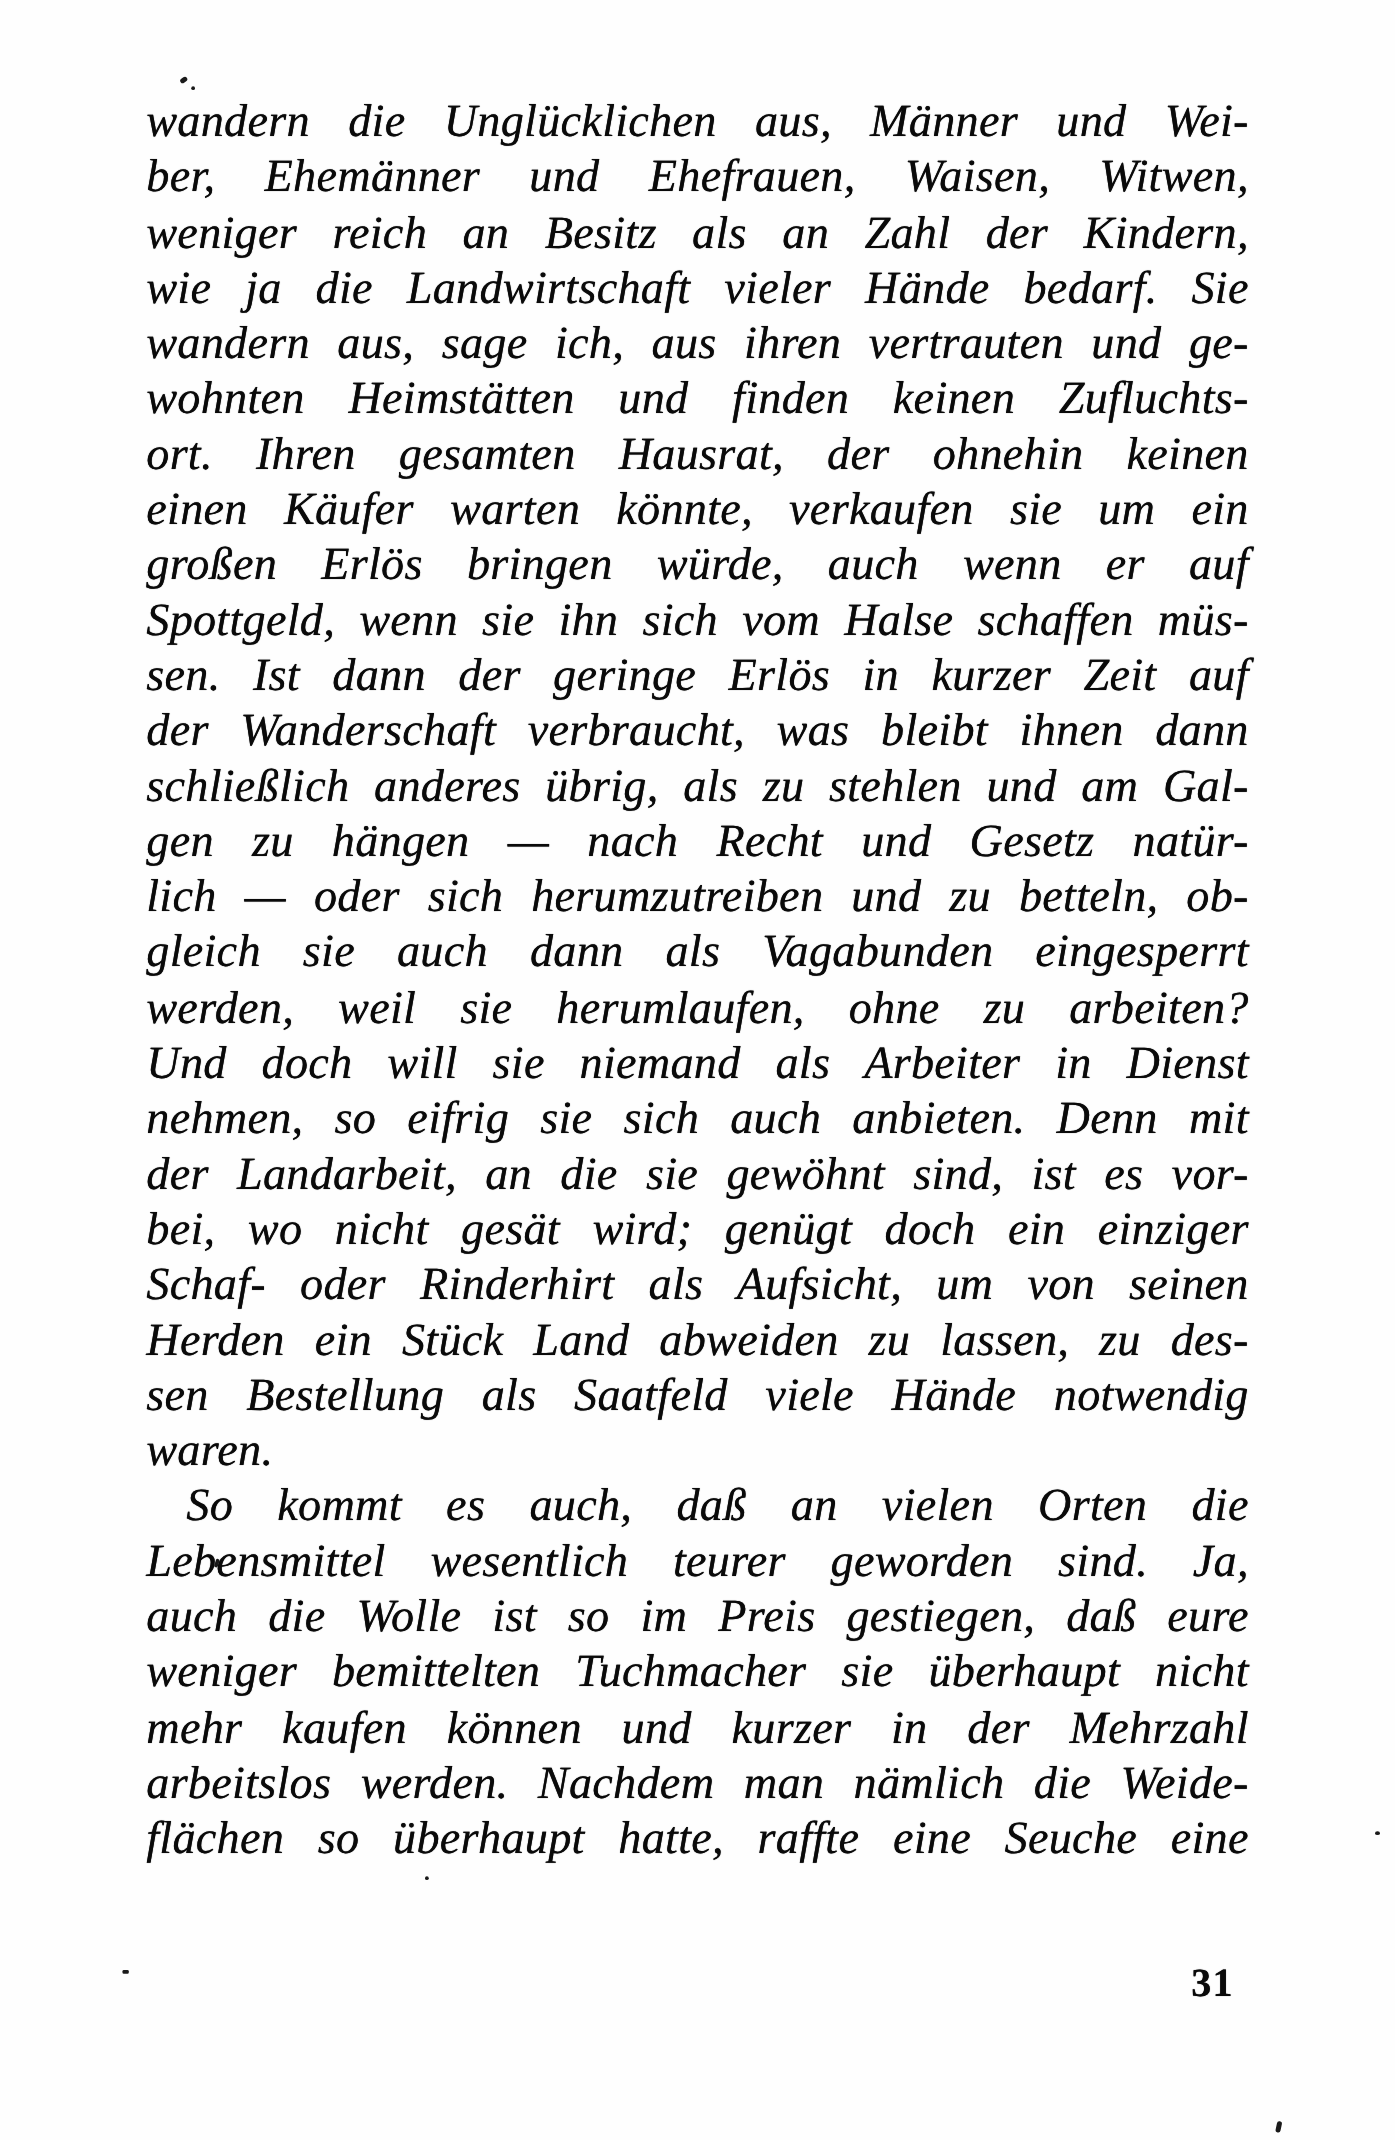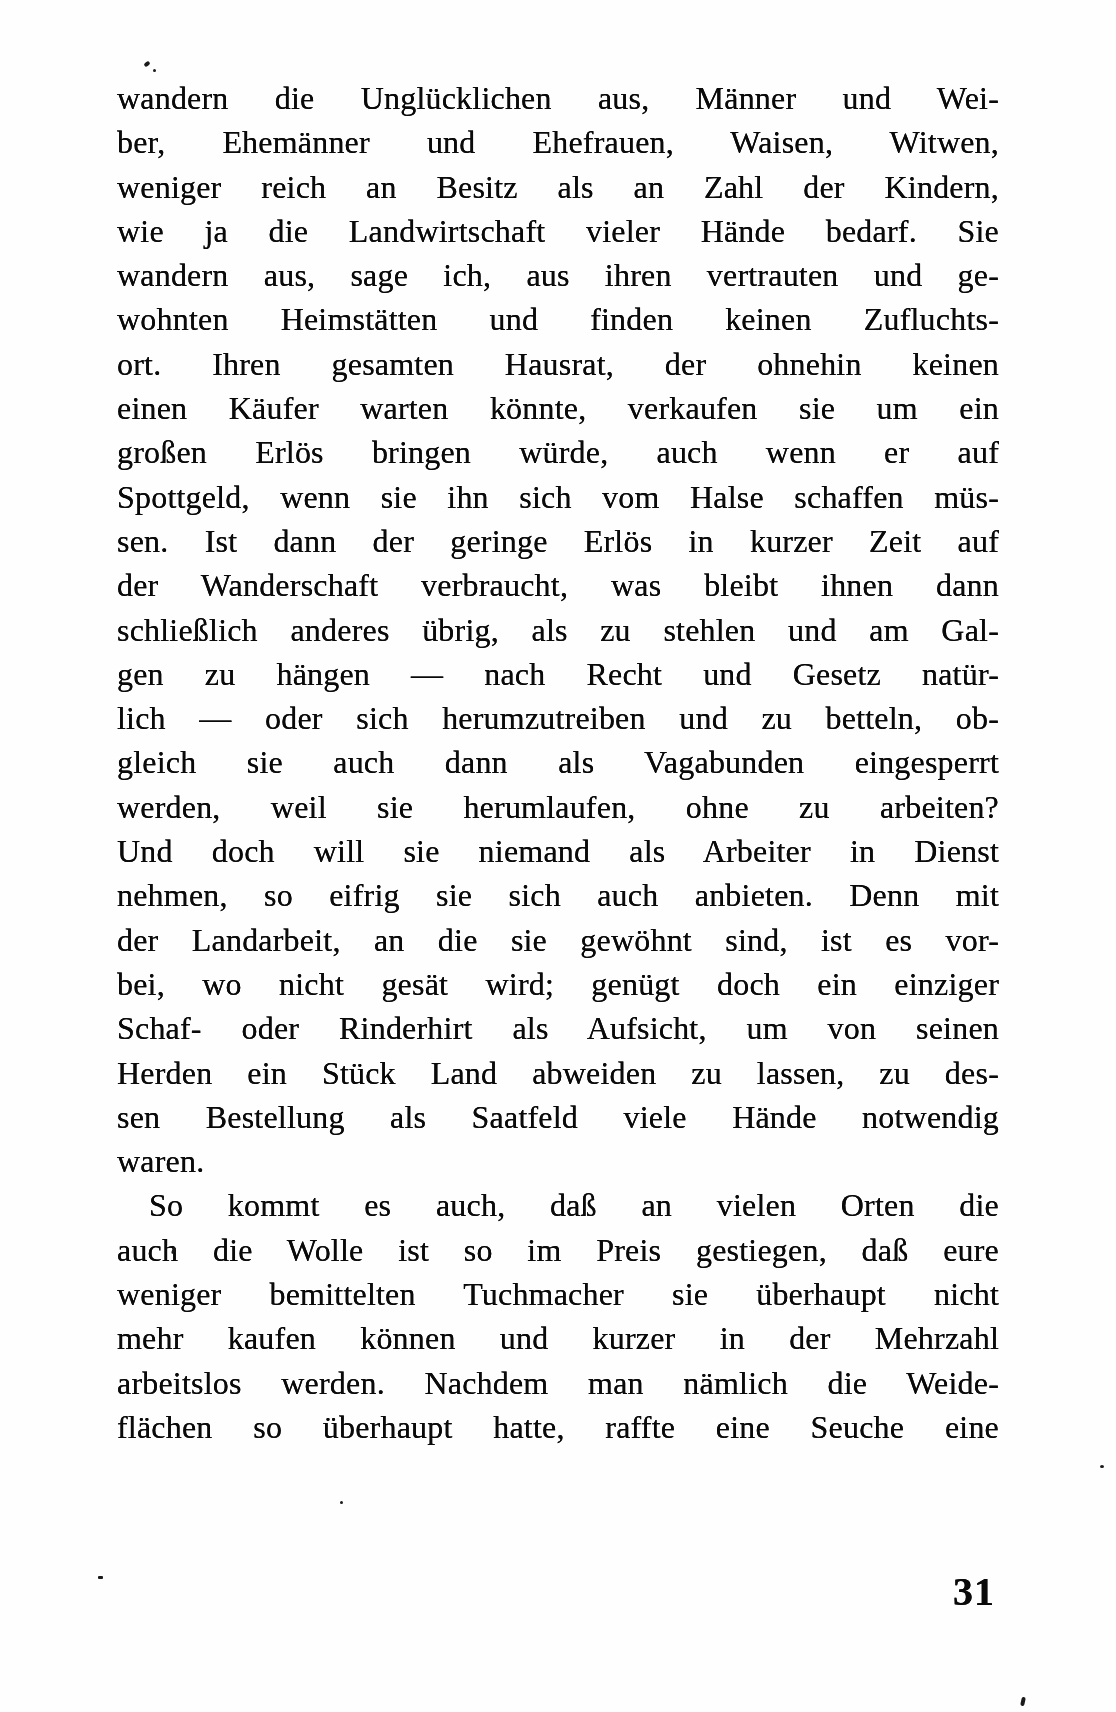--- a/index.html
+++ b/index.html
@@ -16,40 +16,41 @@
     font-family: "Liberation Serif", "DejaVu Serif", serif;
     color: #0a0a0a;
   }
   .text-block {
     position: absolute;
     left: 117px;
     top: 76px;
     width: 882px;
   }
   .line {
-    font-size: 32px;
+    font-size: 37px;
     line-height: 44.3px;
     letter-spacing: 0.2px;
     text-align: justify;
     text-align-last: justify;
     text-shadow: 0 0 0.6px currentColor;
     white-space: nowrap;
+    font-style: italic;
   }
   .line.no-just {
     text-align: left;
     text-align-last: left;
   }
   .line.indent {
     text-indent: 32px;
   }
   .page-number {
     position: absolute;
     left: 953px;
     top: 1568px;
-    font-size: 40px;
+    font-size: 32px;
     font-weight: bold;
     letter-spacing: 1px;
     text-shadow: 0 0 0.6px currentColor;
   }
   .speck {
     position: absolute;
     background: #1a1a1a;
     border-radius: 50%;
   }
   .speck.s1 { left: 144px; top: 62px;  width: 6px; height: 4px; transform: rotate(-35deg); border-radius: 2px; }
@@ -84,20 +85,21 @@
       <div class="line">werden, weil sie herumlaufen, ohne zu arbeiten?</div>
       <div class="line">Und doch will sie niemand als Arbeiter in Dienst</div>
       <div class="line">nehmen, so eifrig sie sich auch anbieten. Denn mit</div>
       <div class="line">der Landarbeit, an die sie gewöhnt sind, ist es vor-</div>
       <div class="line">bei, wo nicht gesät wird; genügt doch ein einziger</div>
       <div class="line">Schaf- oder Rinderhirt als Aufsicht, um von seinen</div>
       <div class="line">Herden ein Stück Land abweiden zu lassen, zu des-</div>
       <div class="line">sen Bestellung als Saatfeld viele Hände notwendig</div>
       <div class="line no-just">waren.</div>
       <div class="line indent">So kommt es auch, daß an vielen Orten die</div>
+      <div class="line">Lebensmittel wesentlich teurer geworden sind. Ja,</div>
       <div class="line">auch die Wolle ist so im Preis gestiegen, daß eure</div>
       <div class="line">weniger bemittelten Tuchmacher sie überhaupt nicht</div>
       <div class="line">mehr kaufen können und kurzer in der Mehrzahl</div>
       <div class="line">arbeitslos werden. Nachdem man nämlich die Weide-</div>
       <div class="line">flächen so überhaupt hatte, raffte eine Seuche eine</div>
     </div>
   <div class="page-number">31</div>
   <div class="speck s1"></div>
   <div class="speck s2"></div>
   <div class="speck s3"></div>

